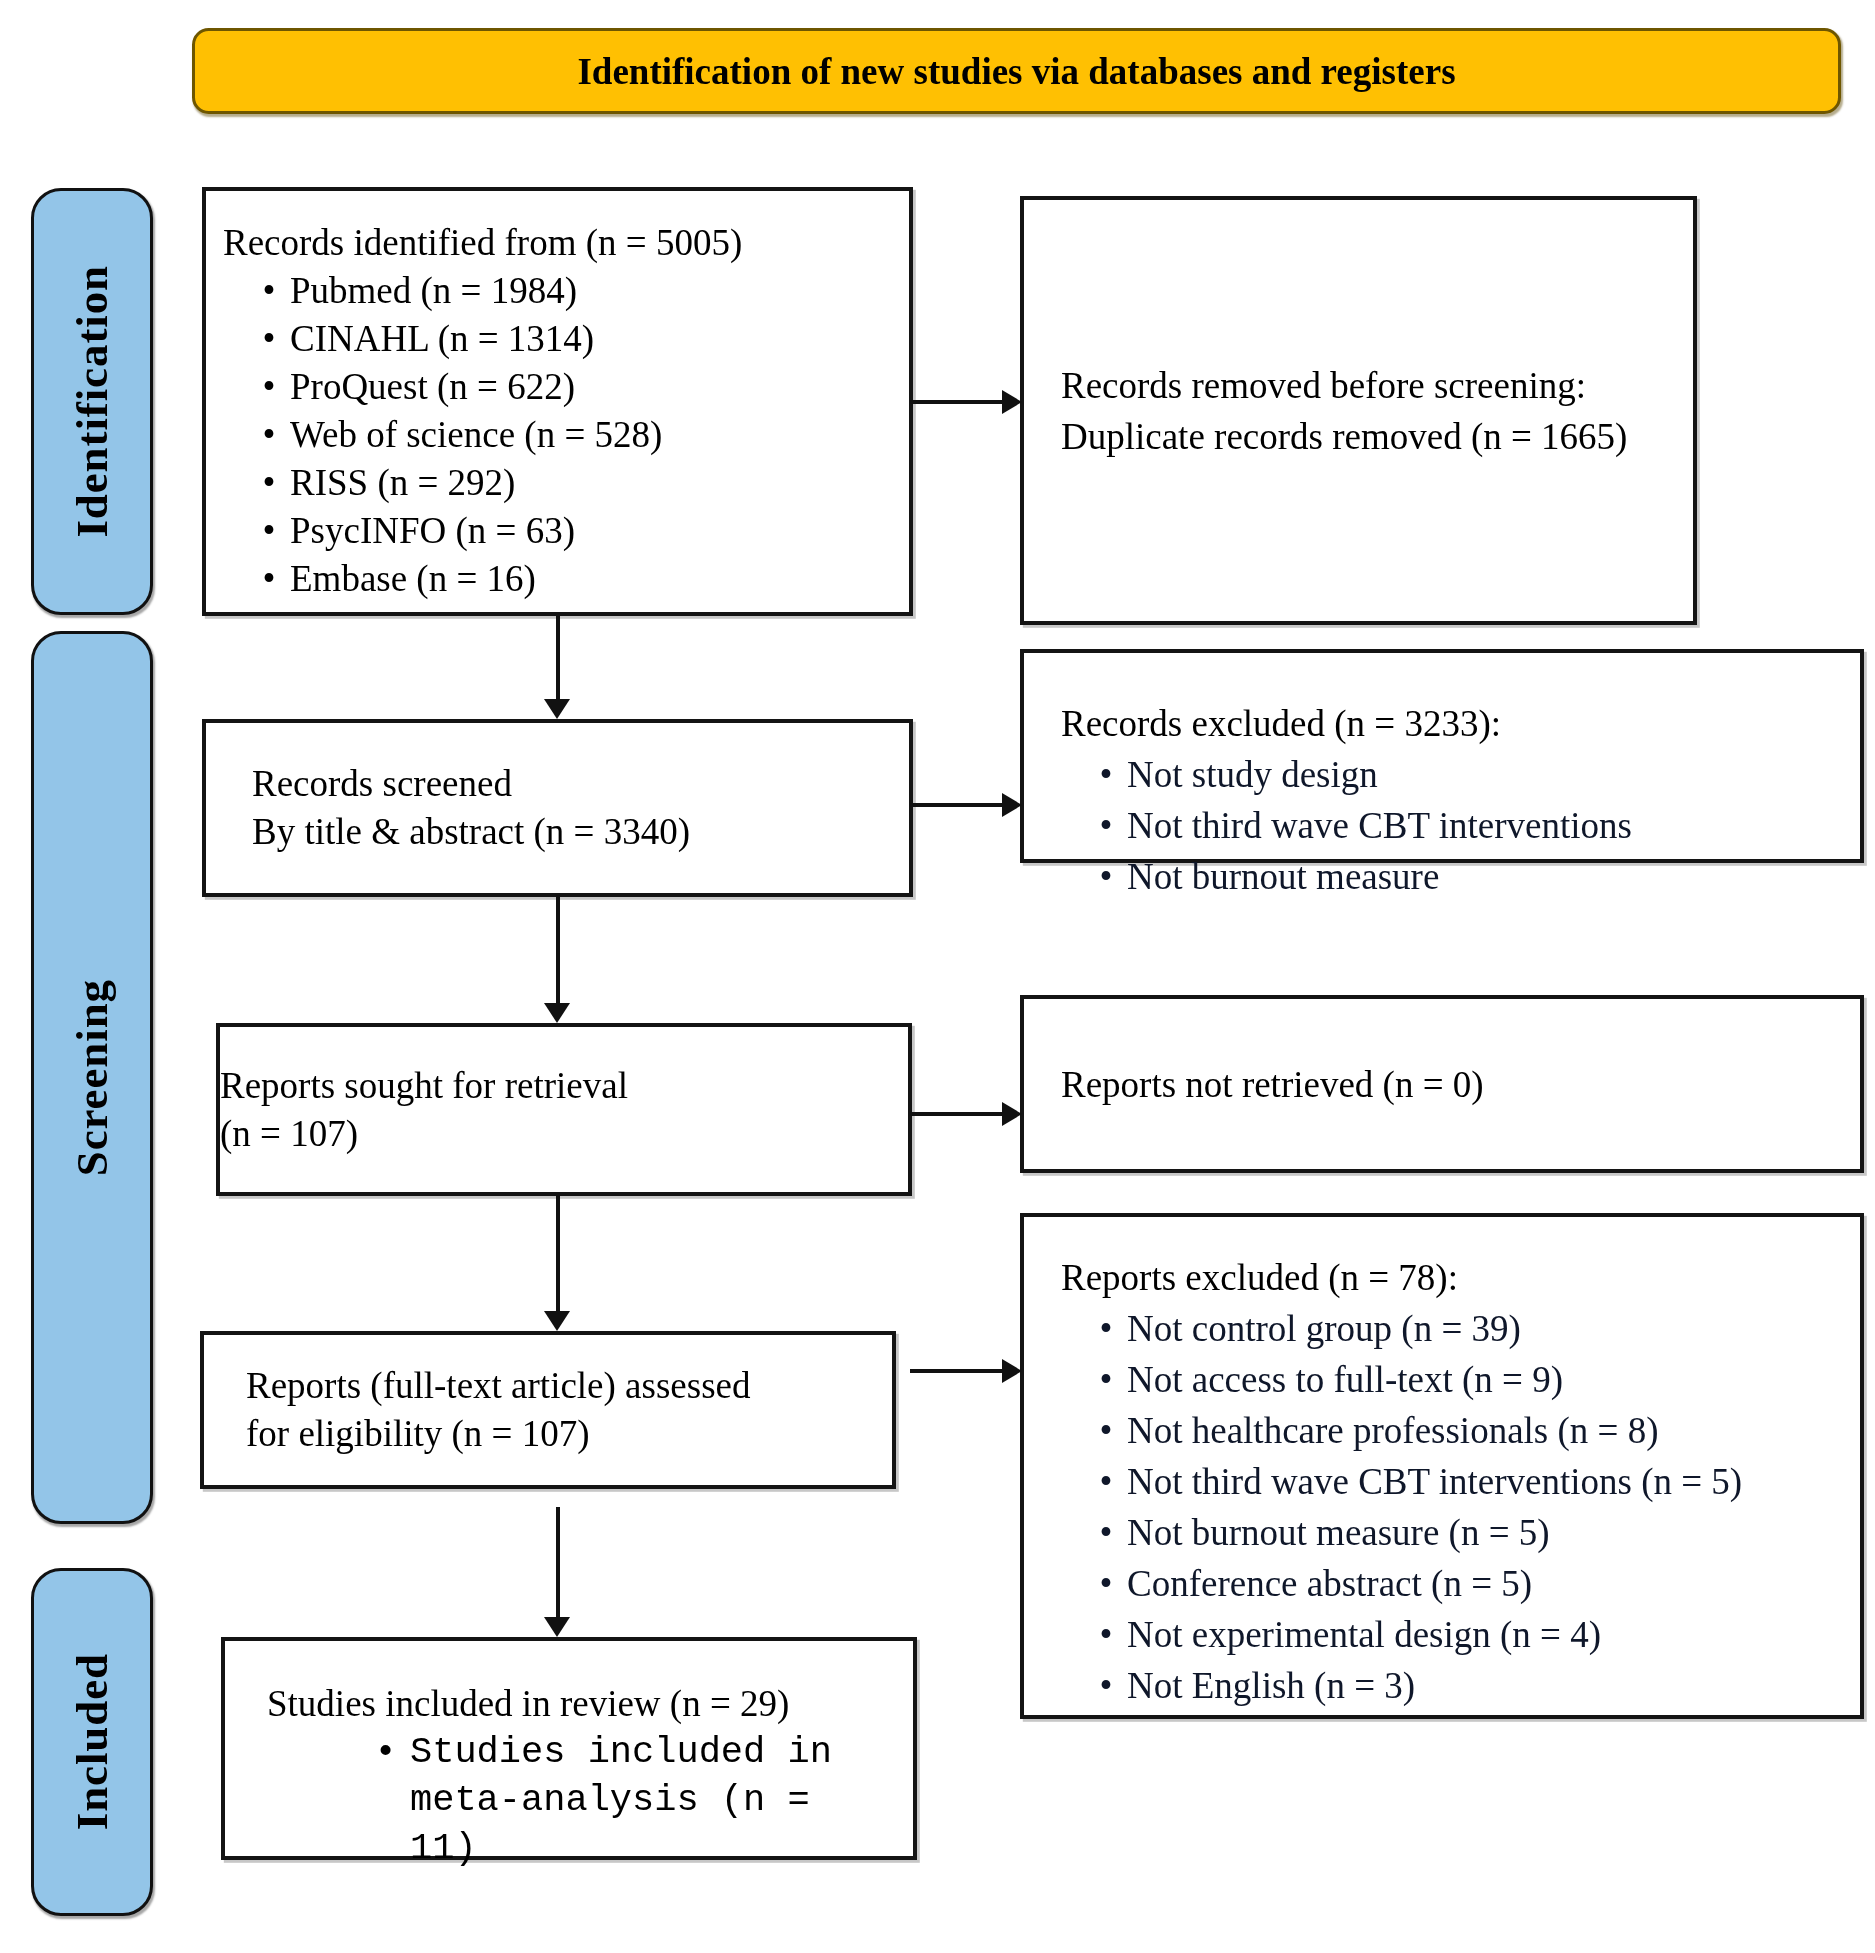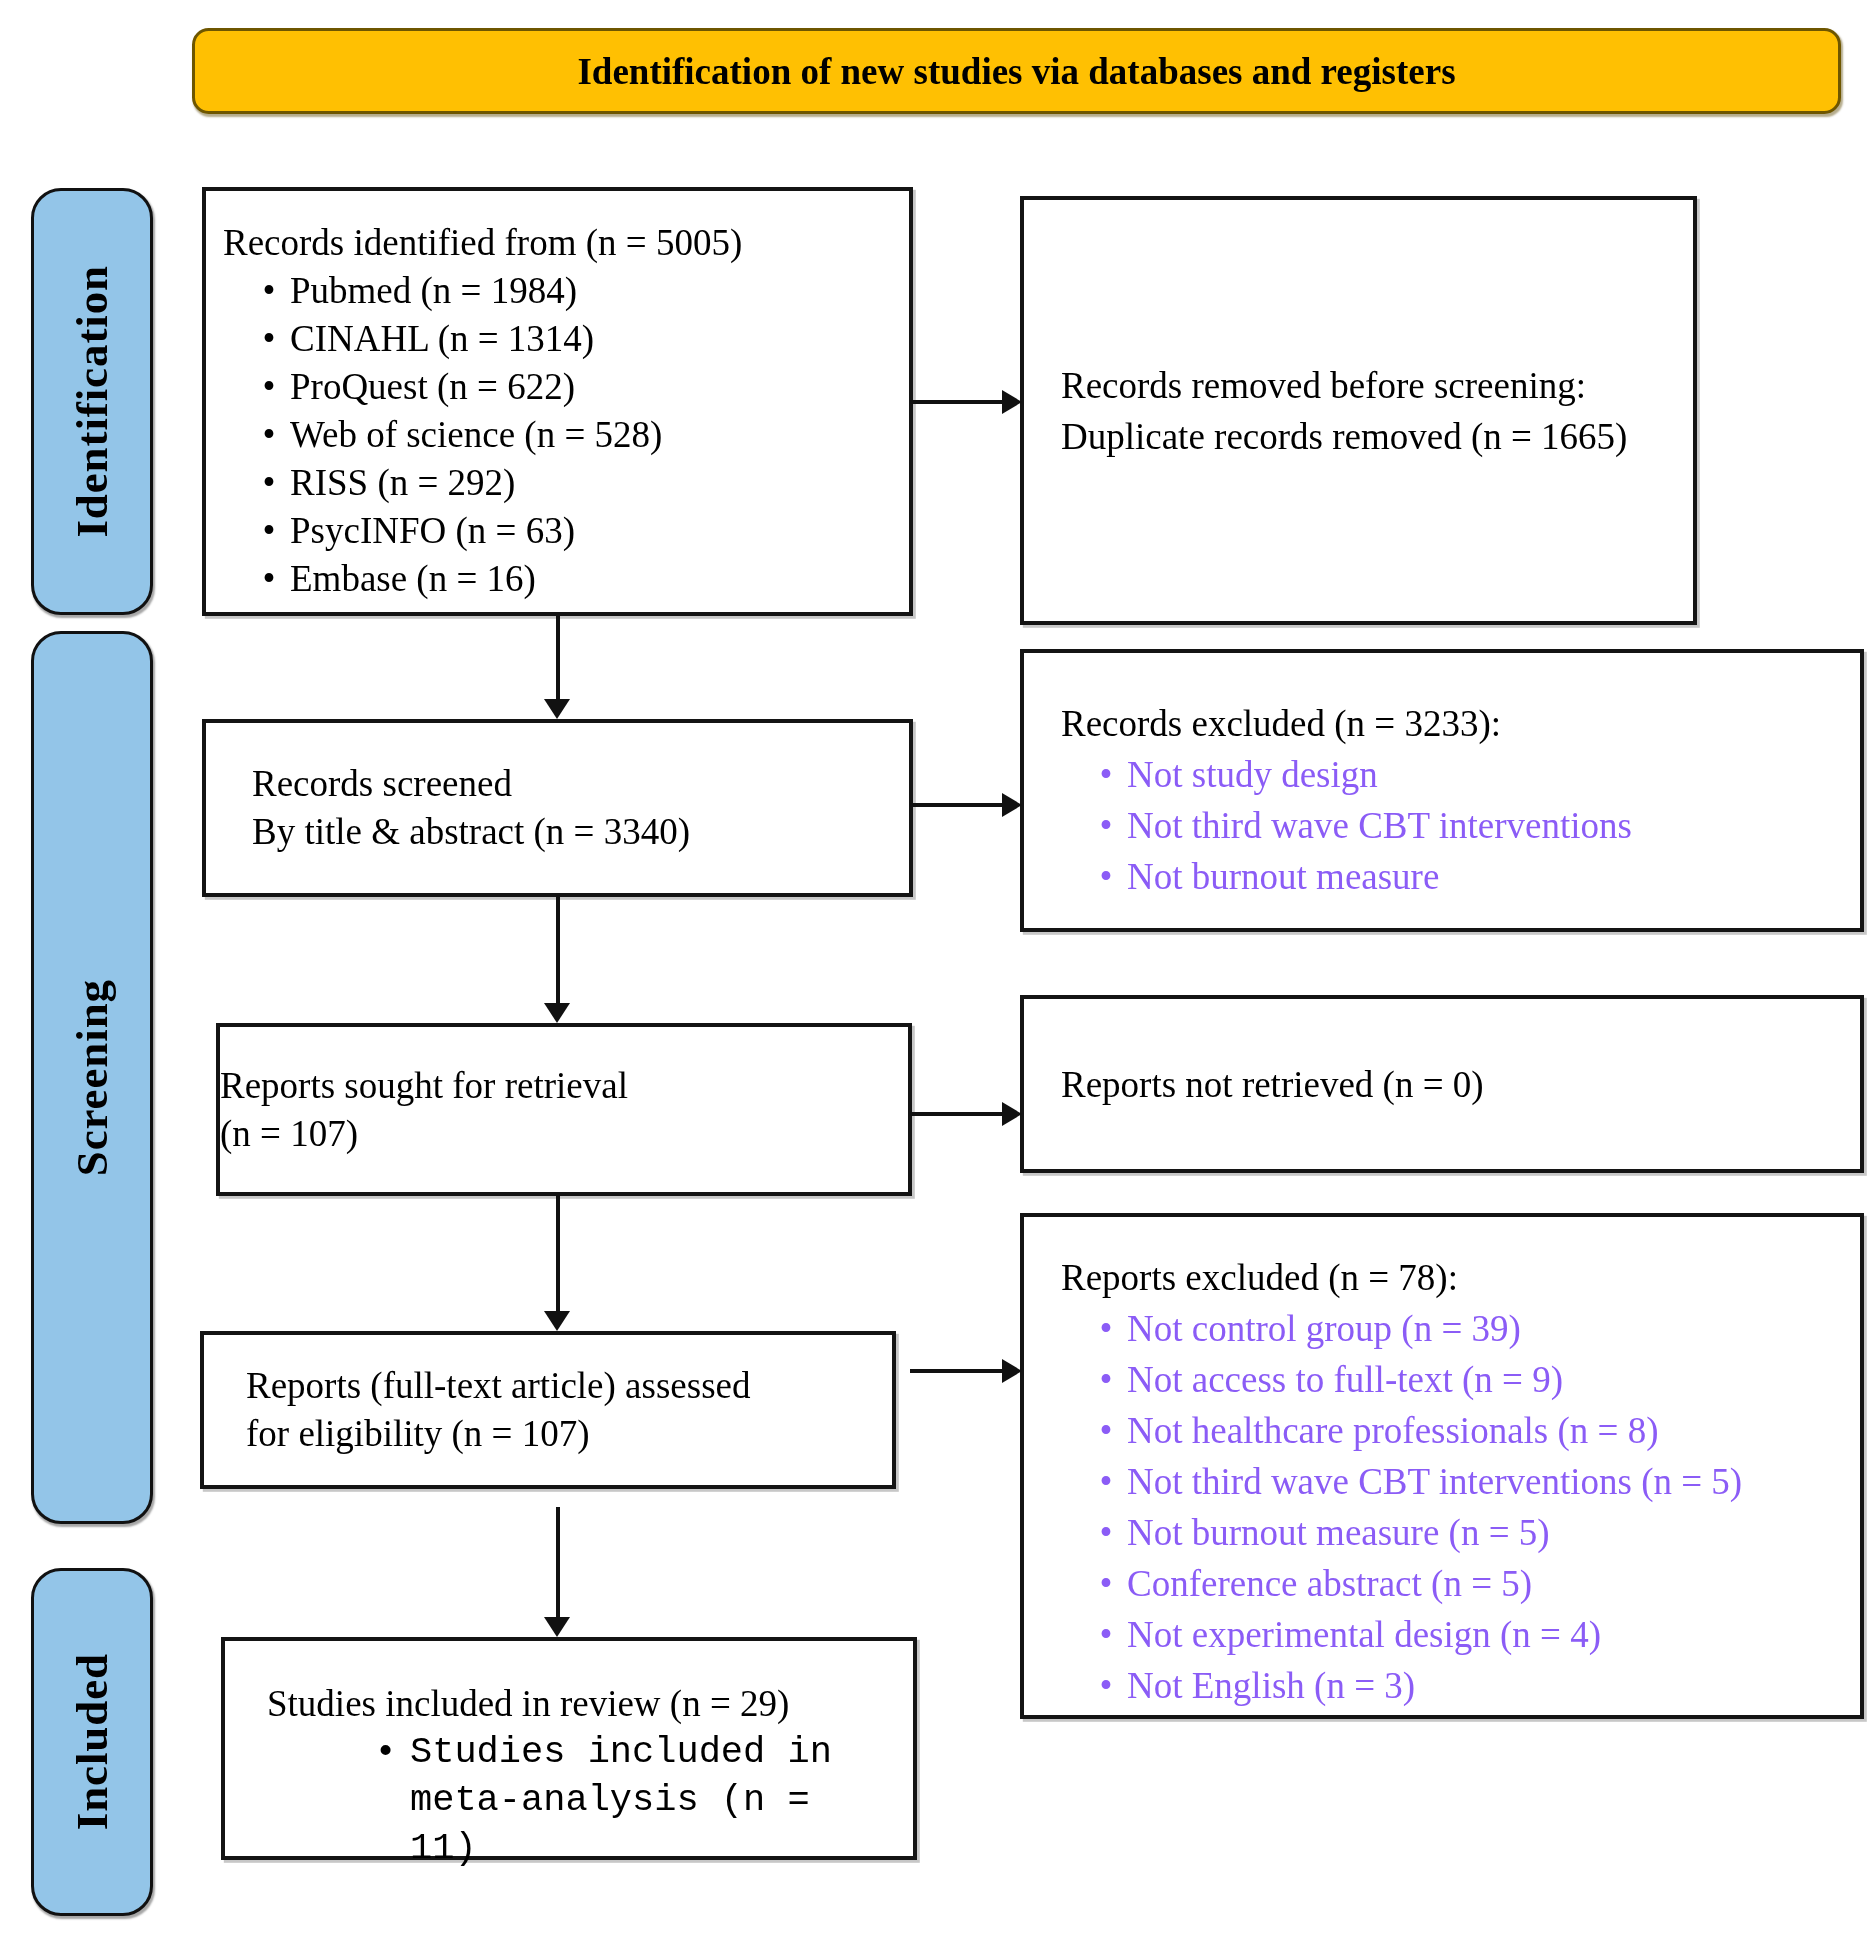--- a/index.html
+++ b/index.html
@@ -43,21 +43,21 @@
     box-shadow:2.8px 2.8px 0 rgba(0,0,0,.22);
     box-sizing:border-box;
     font-size:37px; line-height:48px;
   }
   .fbox.right { line-height:51px; }
   .center-v { display:flex; flex-direction:column; justify-content:center; }
   .fbox p { margin:0; }
   ul.plain { list-style:none; margin:0; padding:0; }
   ul.plain li { position:relative; padding-left:33px; }
   ul.plain li::before { content:"\2022"; position:absolute; left:5.6px; }
-  .gray li { color:#8b5cf6; }
+  .gray li { color:#0f172a; }
   .vline { position:absolute; width:3.7px; background:#111; }
   .hline { position:absolute; height:3.7px; background:#111; }
   .head-down {
     position:absolute; width:0; height:0;
     border-left:13px solid transparent;
     border-right:13px solid transparent;
     border-top:20.4px solid #111;
   }
   .head-right {
     position:absolute; width:0; height:0;
@@ -118,21 +118,21 @@
     <ul class="plain" style="margin-left:102px; width:519px;font-family:Liberation Mono, monospace;">
       <li style="padding-left:41px;">Studies included in meta-analysis (n = 11)</li>
     </ul>
   </div>
 
   <div class="fbox right center-v" style="left:1020px; top:196px; width:677px; height:429px; padding-left:37px;">
     <p>Records removed before screening:</p>
     <p>Duplicate records removed (n = 1665)</p>
   </div>
 
-  <div class="fbox right" style="left:1020px; top:649px; width:844px; height:283px; padding:45px 9.3px 0 37px;">
+  <div class="fbox right" style="left:1020px; top:649px; width:844px; height:214px; padding:45px 9.3px 0 37px;">
     <p>Records excluded (n = 3233):</p>
     <ul class="plain gray" style="margin-left:33px;">
       <li>Not study design</li>
       <li>Not third wave CBT interventions</li>
       <li>Not burnout measure</li>
     </ul>
   </div>
 
   <div class="fbox right center-v" style="left:1020px; top:995px; width:844px; height:178px; padding-left:37px;">
     <p>Reports not retrieved (n = 0)</p>

